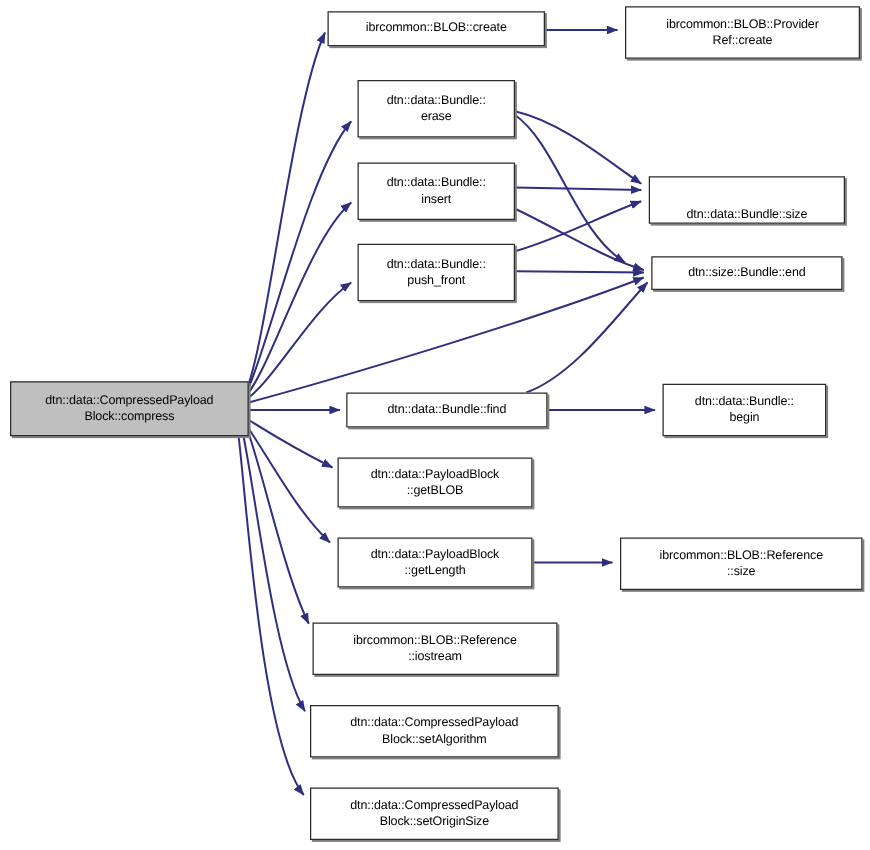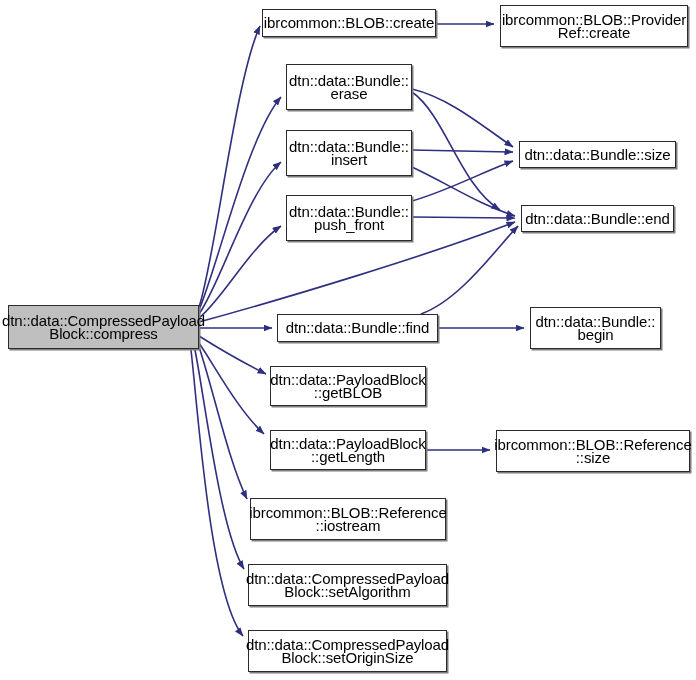--- a/index.html
+++ b/index.html
@@ -27,21 +27,21 @@
   .graph-node {
     position: absolute;
     box-sizing: border-box;
     border: 1px solid #2b2b2b;
     background: #ffffff;
     color: #000000;
     display: flex;
     align-items: center;
     justify-content: center;
     text-align: center;
-    font-size: 15px;
+    font-size: 10px;
     line-height: 13.5px;
     letter-spacing: -0.1px;
     box-shadow: 1.5px 1.5px 0 #7f7f7f;
     padding: 0 3px;
   }
   .graph-node.root-node {
     background: #bfbfbf;
   }
   .node-label {
     display: block;
@@ -124,25 +124,25 @@
 Block::setAlgorithm</span>
       </div>
       <div class="graph-node" style="left: 248px; top: 630px; width: 199px; height: 42px;">
         <span class="node-label">dtn::data::CompressedPayload
 Block::setOriginSize</span>
       </div>
       <div class="graph-node" style="left: 500px; top: 5px; width: 188px; height: 42px;">
         <span class="node-label">ibrcommon::BLOB::Provider
 Ref::create</span>
       </div>
-      <div class="graph-node" style="left: 519px; top: 141px; width: 157px; height: 27px;">
+      <div class="graph-node" style="left: 519px; top: 141px; width: 157px; height: 38px; align-items: flex-end;">
         <span class="node-label">dtn::data::Bundle::size</span>
       </div>
       <div class="graph-node" style="left: 521px; top: 205px; width: 153px; height: 27px;">
-        <span class="node-label">dtn::data::Bundle::end</span>
+        <span class="node-label">dtn::size::Bundle::end</span>
       </div>
       <div class="graph-node" style="left: 530px; top: 307px; width: 131px; height: 42px;">
         <span class="node-label">dtn::data::Bundle::
 begin</span>
       </div>
       <div class="graph-node" style="left: 496px; top: 430px; width: 194px; height: 42px;">
         <span class="node-label">ibrcommon::BLOB::Reference
 ::size</span>
       </div>
     </div>

